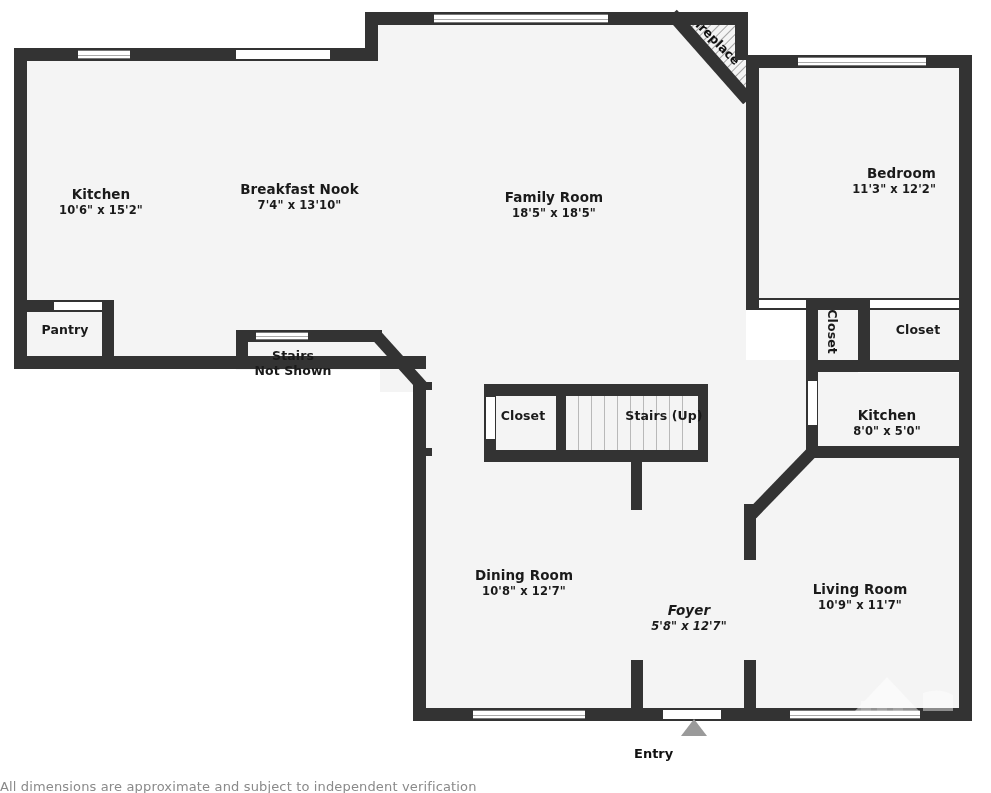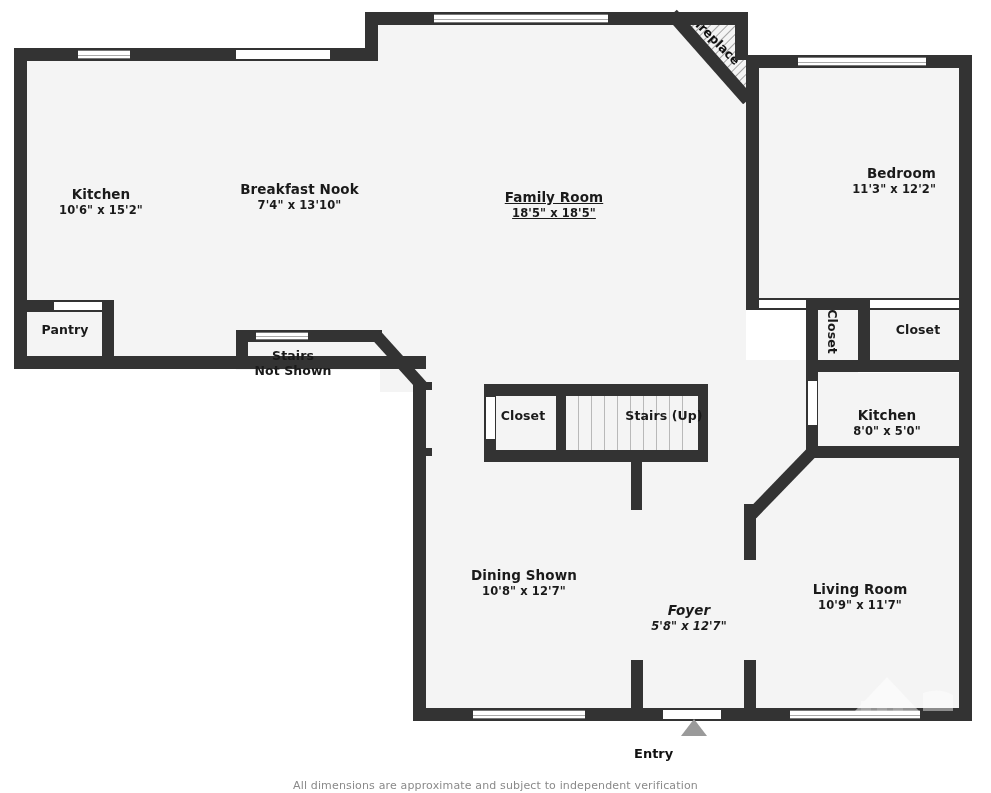--- a/index.html
+++ b/index.html
@@ -35,22 +35,22 @@
   
   .stairs{position:absolute;background:#f4f4f4;}
   .tread{position:absolute;top:0;bottom:0;width:1px;background:#b9b9b9;}
 
   
   .arrow{position:absolute;width:0;height:0;border-left:13px solid transparent;
          border-right:13px solid transparent;border-bottom:17px solid #9a9a9a;}
   .entry-label{position:absolute;font-size:13px;font-weight:bold;color:#111;white-space:nowrap;}
 
   
-  .footer{position:absolute;left:0;width:991px;text-align:center;
-          font-size:11px;color:#8a8a8a;letter-spacing:.15px;}
+  .footer{position:absolute;left:0;width:991px;
+          font-size:13px;color:#8a8a8a;letter-spacing:.15px;}
 
   
   .watermark{position:absolute;opacity:.55;pointer-events:none;}
 </style>
 </head>
 <body>
 
 <div id="plan">
 
   <div class="floor" style="left:20px;top:48px;width:726px;height:320px;"></div>
@@ -187,42 +187,42 @@
   <div class="label" style="left:40px;top:186px;width:122px;">
     <div class="nm">Kitchen</div>
     <div class="dim">10'6" x 15'2"</div>
   </div>
 
   <div class="label" style="left:208px;top:181px;width:183px;">
     <div class="nm">Breakfast Nook</div>
     <div class="dim">7'4" x 13'10"</div>
   </div>
 
-  <div class="label" style="left:470px;top:189px;width:168px;text-decoration:underline;">
+  <div class="label" style="left:470px;top:189px;width:168px;">
     <div class="nm">Family Room</div>
     <div class="dim">18'5" x 18'5"</div>
   </div>
 
   <div class="label" style="left:783px;top:165px;width:153px;text-align:right;">
     <div class="nm">Bedroom</div>
     <div class="dim">11'3" x 12'2"</div>
   </div>
 
   <div class="label" style="left:811px;top:407px;width:152px;">
     <div class="nm">Kitchen</div>
     <div class="dim">8'0" x 5'0"</div>
   </div>
 
   <div class="label" style="left:784px;top:581px;width:152px;">
     <div class="nm">Living Room</div>
     <div class="dim">10'9" x 11'7"</div>
   </div>
 
   <div class="label" style="left:448px;top:567px;width:152px;">
-    <div class="nm">Dining Shown</div>
+    <div class="nm">Dining Room</div>
     <div class="dim">10'8" x 12'7"</div>
   </div>
 
   <div class="label" style="left:623px;top:602px;width:132px;font-style:italic;">
     <div class="nm">Foyer</div>
     <div class="dim">5'8" x 12'7"</div>
   </div>
 
   <div class="label small" style="left:14px;top:322px;width:102px;">
     <div class="nm">Pantry</div>

